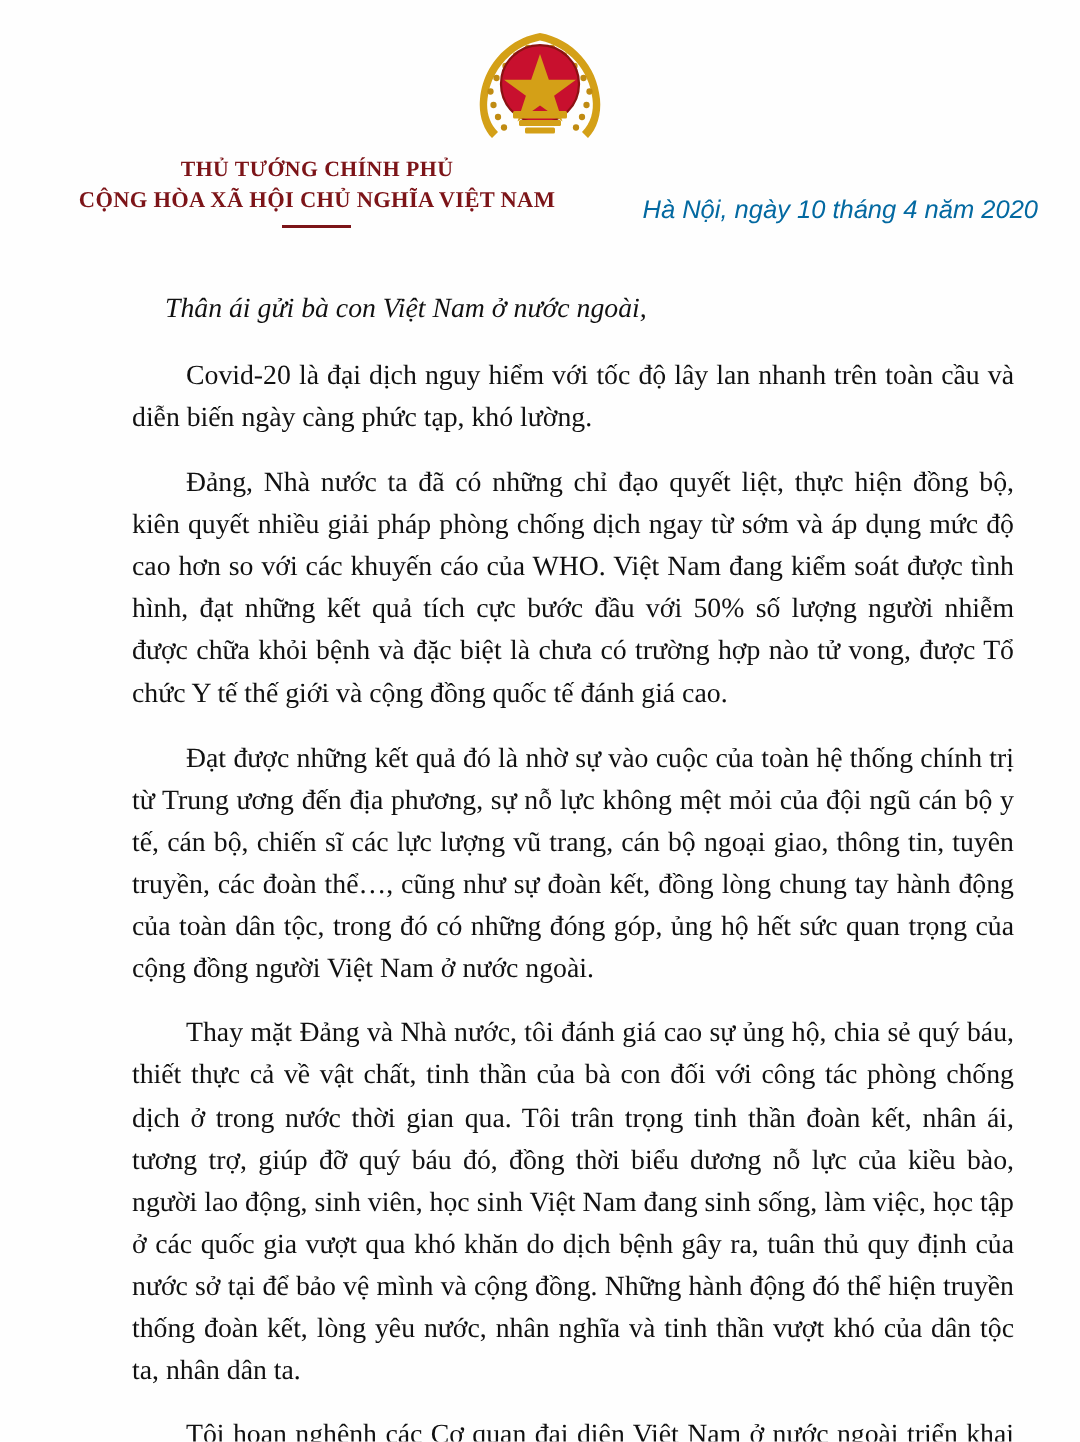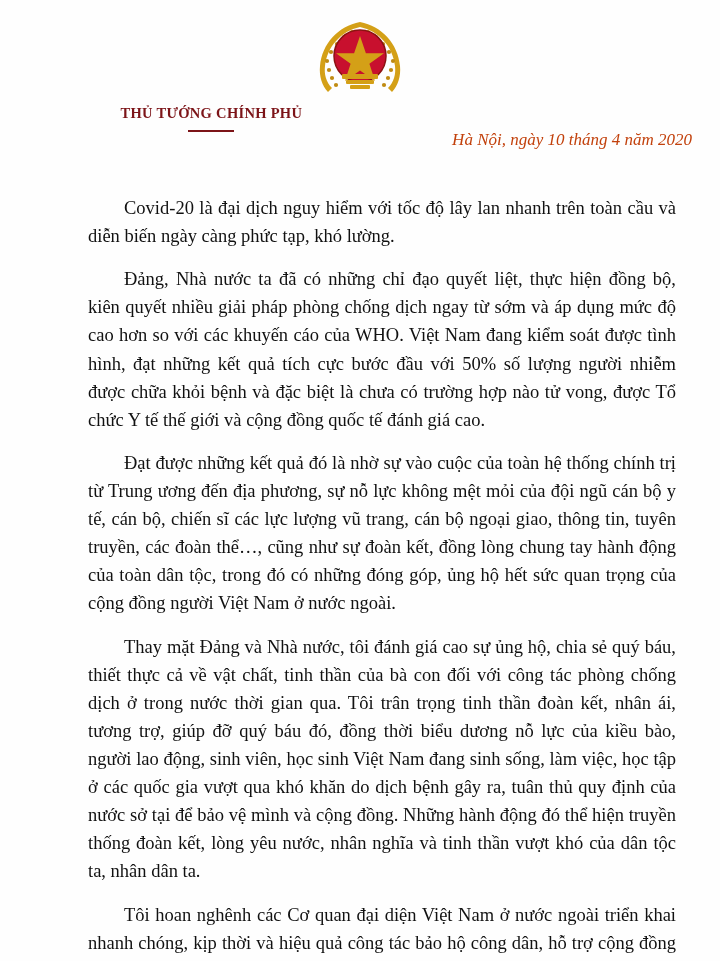--- a/index.html
+++ b/index.html
@@ -69,24 +69,24 @@
     height: 2px;
     background: #7c1418;
     margin: 6px auto 0 auto;
   }
   .header-right {
     width: 300px;
     text-align: right;
     padding-top: 26px;
   }
   .place-date {
-    font-family: Liberation Serif, serif;
+    font-family: Liberation Sans, sans-serif;
     font-style: italic;
     font-size: 17px;
-    color: #c2410c;
+    color: #0369a1;
   }
 
   
   .body-wrap {
     padding: 0 44px 0 88px;
     margin-top: 44px;
   }
   .salutation {
     font-style: italic;
     font-size: 18.5px;
@@ -147,28 +147,30 @@
         </g>
 
         <polygon fill="#d4a017" points="52,22 57.9,39.2 76,39.2 61.4,49.8 67,67 52,56.4 37,67 42.6,49.8 28,39.2 46.1,39.2"></polygon>
       </svg>
     </div>
   </div>
 
   <div class="header-block">
     <div class="header-left">
       <div class="gov-line1">THỦ TƯỚNG CHÍNH PHỦ</div>
+      <div class="gov-line2">CỘNG HÒA XÃ HỘI CHỦ NGHĨA VIỆT NAM</div>
       <div class="rule"></div>
     </div>
     <div class="header-right">
       <div class="place-date">Hà Nội, ngày 10 tháng 4 năm 2020</div>
     </div>
   </div>
 
   <div class="body-wrap">
+    <div class="salutation">Thân ái gửi bà con Việt Nam ở nước ngoài,</div>
 
     <p class="para">Covid-20 là đại dịch nguy hiểm với tốc độ lây lan nhanh trên toàn cầu và diễn biến ngày càng phức tạp, khó lường.</p>
     <p class="para">Đảng, Nhà nước ta đã có những chỉ đạo quyết liệt, thực hiện đồng bộ, kiên quyết nhiều giải pháp phòng chống dịch ngay từ sớm và áp dụng mức độ cao hơn so với các khuyến cáo của WHO. Việt Nam đang kiểm soát được tình hình, đạt những kết quả tích cực bước đầu với 50% số lượng người nhiễm được chữa khỏi bệnh và đặc biệt là chưa có trường hợp nào tử vong, được Tổ chức Y tế thế giới và cộng đồng quốc tế đánh giá cao.</p>
     <p class="para">Đạt được những kết quả đó là nhờ sự vào cuộc của toàn hệ thống chính trị từ Trung ương đến địa phương, sự nỗ lực không mệt mỏi của đội ngũ cán bộ y tế, cán bộ, chiến sĩ các lực lượng vũ trang, cán bộ ngoại giao, thông tin, tuyên truyền, các đoàn thể…, cũng như sự đoàn kết, đồng lòng chung tay hành động của toàn dân tộc, trong đó có những đóng góp, ủng hộ hết sức quan trọng của cộng đồng người Việt Nam ở nước ngoài.</p>
     <p class="para">Thay mặt Đảng và Nhà nước, tôi đánh giá cao sự ủng hộ, chia sẻ quý báu, thiết thực cả về vật chất, tinh thần của bà con đối với công tác phòng chống dịch ở trong nước thời gian qua. Tôi trân trọng tinh thần đoàn kết, nhân ái, tương trợ, giúp đỡ quý báu đó, đồng thời biểu dương nỗ lực của kiều bào, người lao động, sinh viên, học sinh Việt Nam đang sinh sống, làm việc, học tập ở các quốc gia vượt qua khó khăn do dịch bệnh gây ra, tuân thủ quy định của nước sở tại để bảo vệ mình và cộng đồng. Những hành động đó thể hiện truyền thống đoàn kết, lòng yêu nước, nhân nghĩa và tinh thần vượt khó của dân tộc ta, nhân dân ta.</p>
     <p class="para">Tôi hoan nghênh các Cơ quan đại diện Việt Nam ở nước ngoài triển khai nhanh chóng, kịp thời và hiệu quả công tác bảo hộ công dân, hỗ trợ cộng đồng người Việt Nam ta ở nước ngoài yên tâm ổn định cuộc sống trong giai đoạn khó khăn này. Tôi đề nghị các Cơ quan đại diện tiếp tục nỗ lực, phát huy cao độ tinh thần trách nhiệm, hợp tác với các cơ quan hữu quan nước sở tại, bảo đảm quyền lợi, thực hiện các biện pháp phòng ngừa và điều trị bệnh cho cộng đồng người Việt Nam ở sở tại. Đồng thời, khẳng định tinh thần tích cực và trách nhiệm của Việt Nam đối với cộng đồng quốc tế, tiếp tục nỗ lực phối hợp hành động và chia sẻ khó khăn với tất cả các nước để sớm giành thắng lợi trong cuộc chiến với đại dịch Covid-19.</p>
   </div>
 
 </div>
 

